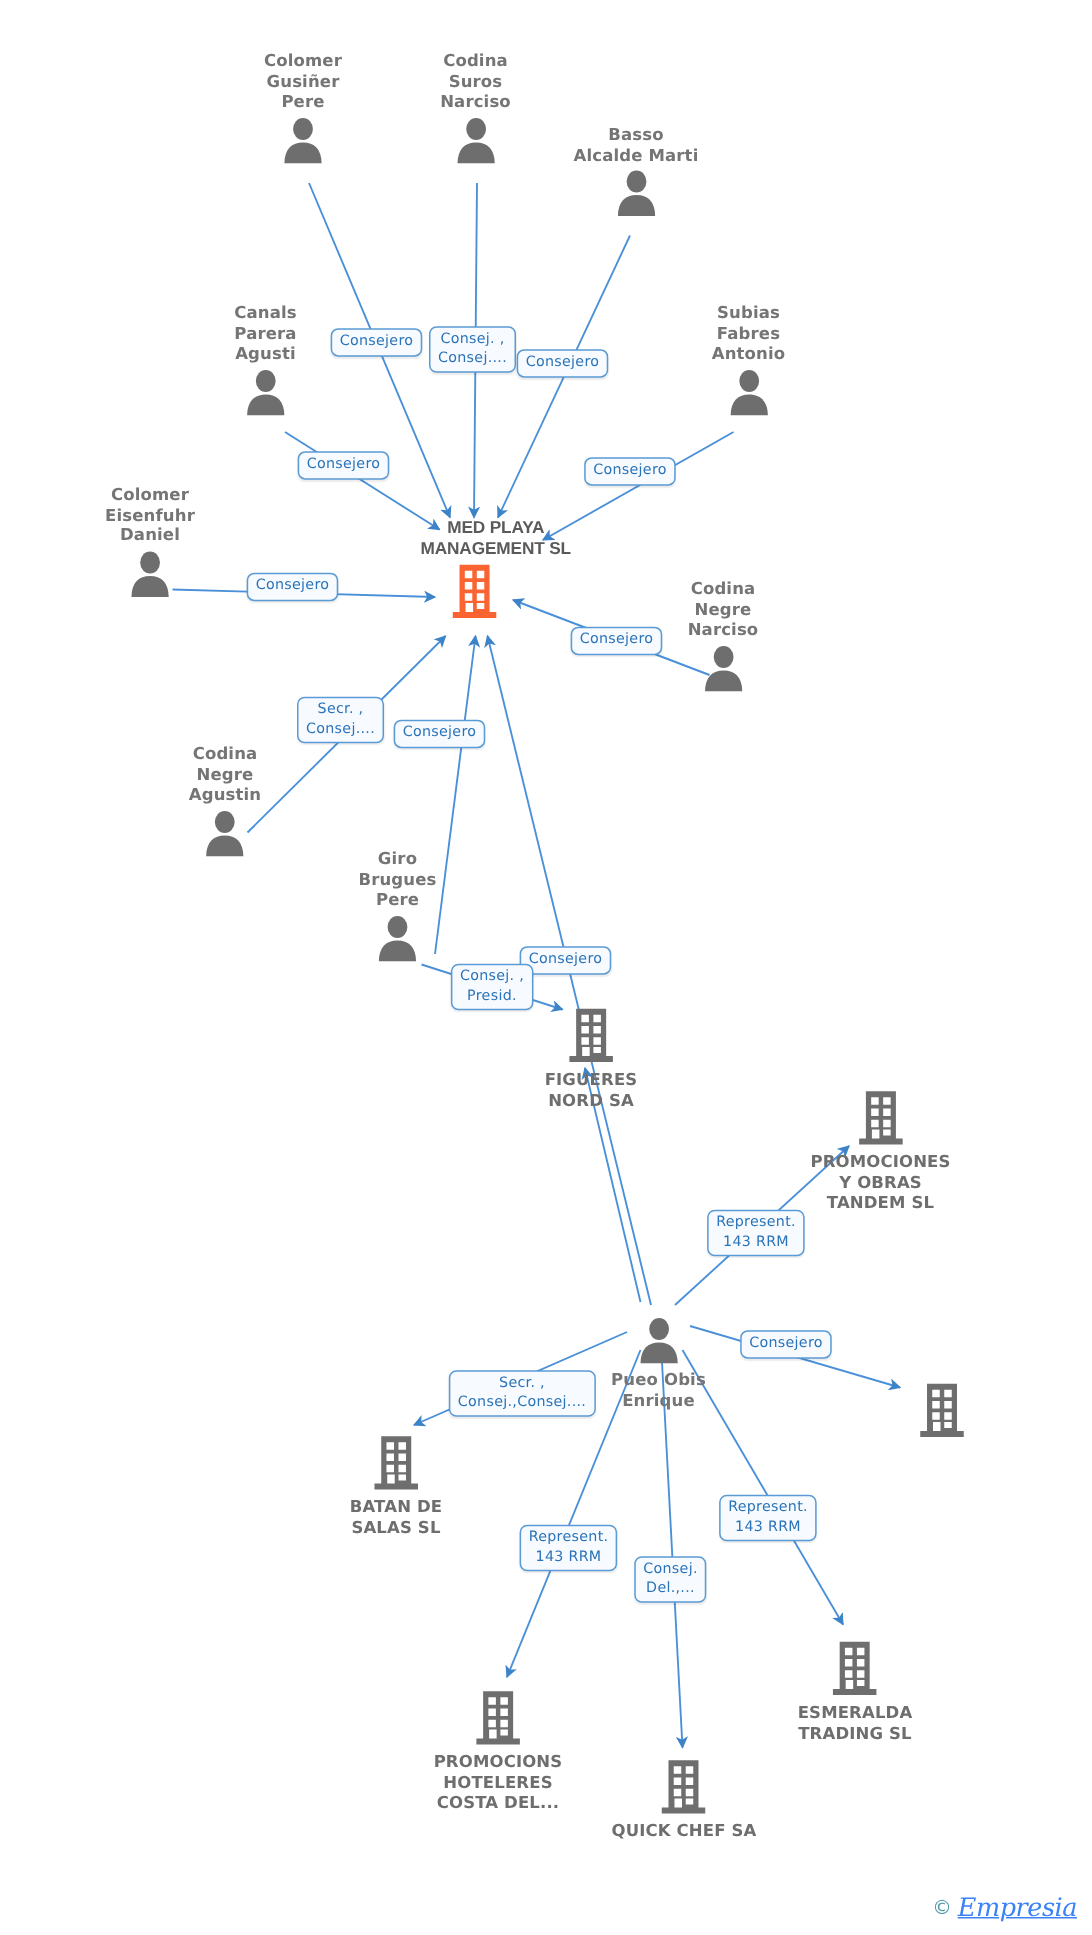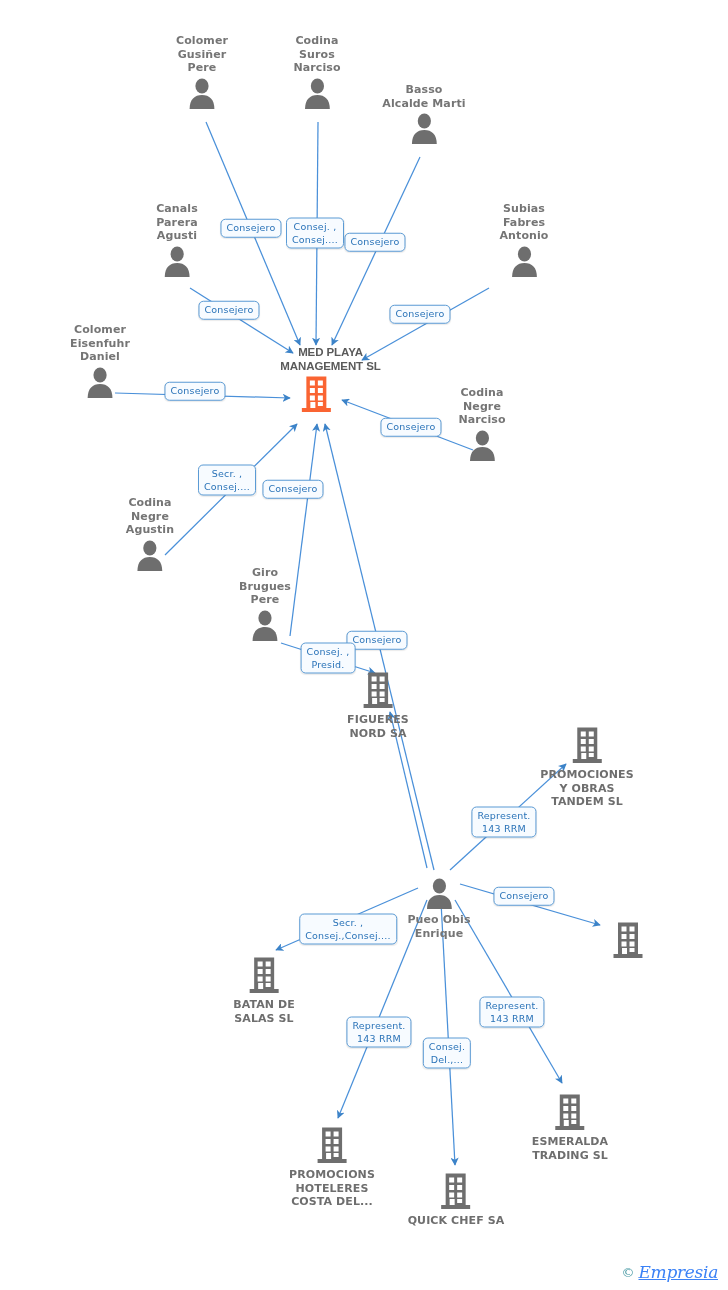--- a/index.html
+++ b/index.html
@@ -155,21 +155,21 @@
       </div>
       <div class="node person label-above" style="left: 177px; top: 202px;">
         <span class="nlabel">Canals
 Parera
 Agusti</span>
         <span class="glyph"><svg width="28" height="32" viewBox="0 0 28 32">
             <ellipse cx="14" cy="9" rx="6.6" ry="7.4" fill="#6e6e6e"></ellipse>
             <path d="M1.6 32 C1.6 22.4 6.6 18 14 18 C21.4 18 26.4 22.4 26.4 32 Z" fill="#6e6e6e"></path>
           </svg></span>
       </div>
-      <div class="node person label-above" style="left: 499px; top: 202px; margin-left: 25px;">
+      <div class="node person label-above" style="left: 499px; top: 202px;">
         <span class="nlabel">Subias
 Fabres
 Antonio</span>
         <span class="glyph"><svg width="28" height="32" viewBox="0 0 28 32">
             <ellipse cx="14" cy="9" rx="6.6" ry="7.4" fill="#6e6e6e"></ellipse>
             <path d="M1.6 32 C1.6 22.4 6.6 18 14 18 C21.4 18 26.4 22.4 26.4 32 Z" fill="#6e6e6e"></path>
           </svg></span>
       </div>
       <div class="node person label-above" style="left: 100px; top: 323px;">
         <span class="nlabel">Colomer
@@ -216,21 +216,21 @@
       </div>
       <div class="node person label-above" style="left: 265px; top: 566px;">
         <span class="nlabel">Giro
 Brugues
 Pere</span>
         <span class="glyph"><svg width="28" height="32" viewBox="0 0 28 32">
             <ellipse cx="14" cy="9" rx="6.6" ry="7.4" fill="#6e6e6e"></ellipse>
             <path d="M1.6 32 C1.6 22.4 6.6 18 14 18 C21.4 18 26.4 22.4 26.4 32 Z" fill="#6e6e6e"></path>
           </svg></span>
       </div>
-      <div class="node company" style="left: 378px; top: 671px; text-align: center;">
+      <div class="node company" style="left: 394px; top: 671px; text-align: center;">
         <span class="glyph"><svg width="32" height="38" viewBox="0 0 32 38">
             <rect x="6" y="1.5" width="20" height="32" fill="#6e6e6e"></rect>
             <rect x="1.5" y="33" width="29" height="4" fill="#6e6e6e"></rect>
             <rect x="9.5" y="5.5" width="5" height="5" fill="#fff"></rect>
             <rect x="17.5" y="5.5" width="5" height="5" fill="#fff"></rect>
             <rect x="9.5" y="13" width="5" height="5" fill="#fff"></rect>
             <rect x="17.5" y="13" width="5" height="5" fill="#fff"></rect>
             <rect x="9.5" y="20.5" width="5" height="5" fill="#fff"></rect>
             <rect x="17.5" y="20.5" width="5" height="5" fill="#fff"></rect>
             <rect x="10" y="27" width="5" height="6" fill="#fff"></rect>

